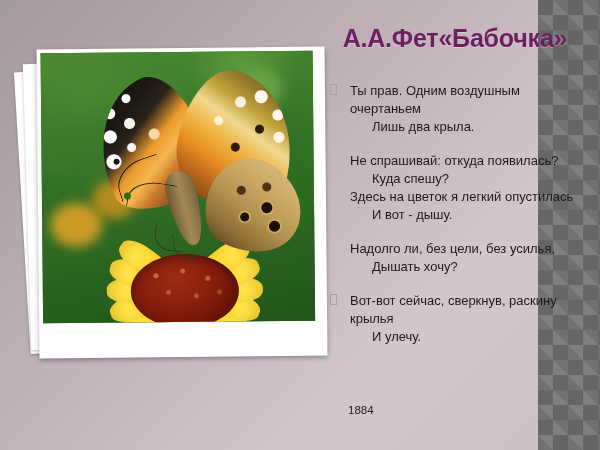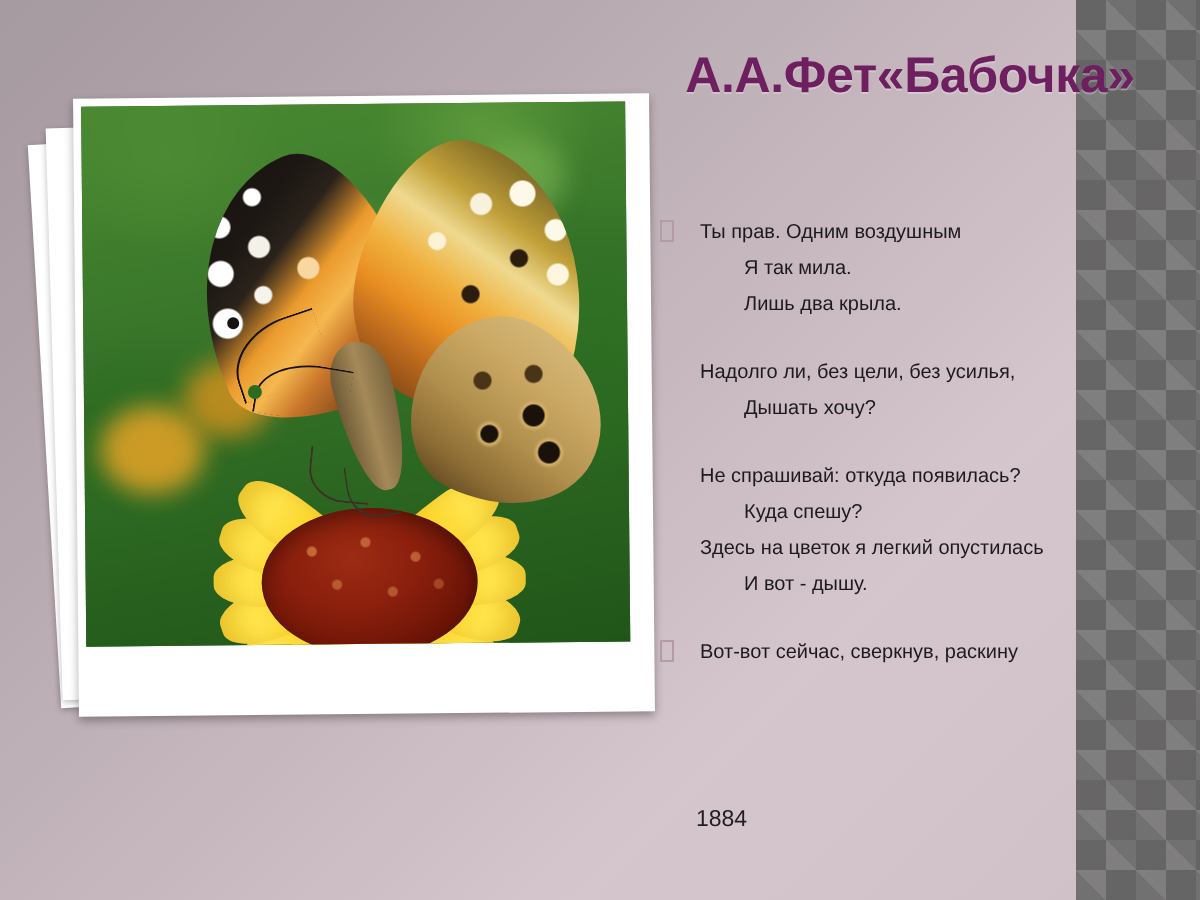--- a/index.html
+++ b/index.html
@@ -270,25 +270,25 @@
     border-bottom: 1.4px solid #3b3226;
     border-radius: 0 0 0 60%;
   }
   .leg1 { left: 60px; top: 150px; transform: rotate(6deg); }
   .leg2 { left: 76px; top: 158px; transform: rotate(-8deg) scaleX(.8); }
 
   
   .poem {
     position: absolute;
     left: 330px;
-    top: 108px;
+    top: 82px;
     width: 262px;
     z-index: 4;
     color: #1d1a1c;
-    font-size: 10px;
+    font-size: 13px;
     line-height: 18px;
   }
   .stanza { position: relative; margin: 0 0 16px 0; padding-left: 20px; }
   .stanza:last-of-type { margin-bottom: 12px; }
   .bullet {
     position: absolute;
     left: 0; top: 2px;
     width: 5px; height: 9px;
     border: 1px solid #b59aa8;
     background: transparent;
@@ -359,38 +359,40 @@
         </div>
       </div>
     </div>
   </div>
 
   <div class="poem">
 
     <div class="stanza">
       <span class="bullet"></span>
       <div class="line">Ты прав. Одним воздушным</div>
-      <div class="line indent">Я так мила.</div>
+      <div class="line">очертаньем</div>
       <div class="line indent">Лишь два крыла.</div>
-    </div>
-
-    <div class="stanza">
-      <div class="line">Надолго ли, без цели, без усилья,</div>
-      <div class="line indent">Дышать хочу?</div>
     </div>
 
     <div class="stanza">
       <div class="line">Не спрашивай: откуда появилась?</div>
       <div class="line indent">Куда спешу?</div>
       <div class="line">Здесь на цветок я легкий опустилась</div>
       <div class="line indent">И вот - дышу.</div>
     </div>
 
     <div class="stanza">
+      <div class="line">Надолго ли, без цели, без усилья,</div>
+      <div class="line indent">Дышать хочу?</div>
+    </div>
+
+    <div class="stanza">
       <span class="bullet"></span>
       <div class="line">Вот-вот сейчас, сверкнув, раскину</div>
+      <div class="line">крылья</div>
+      <div class="line indent">И улечу.</div>
     </div>
 
   </div>
 
   <div class="date">1884</div>
 
 </div>
 
 </body></html>

